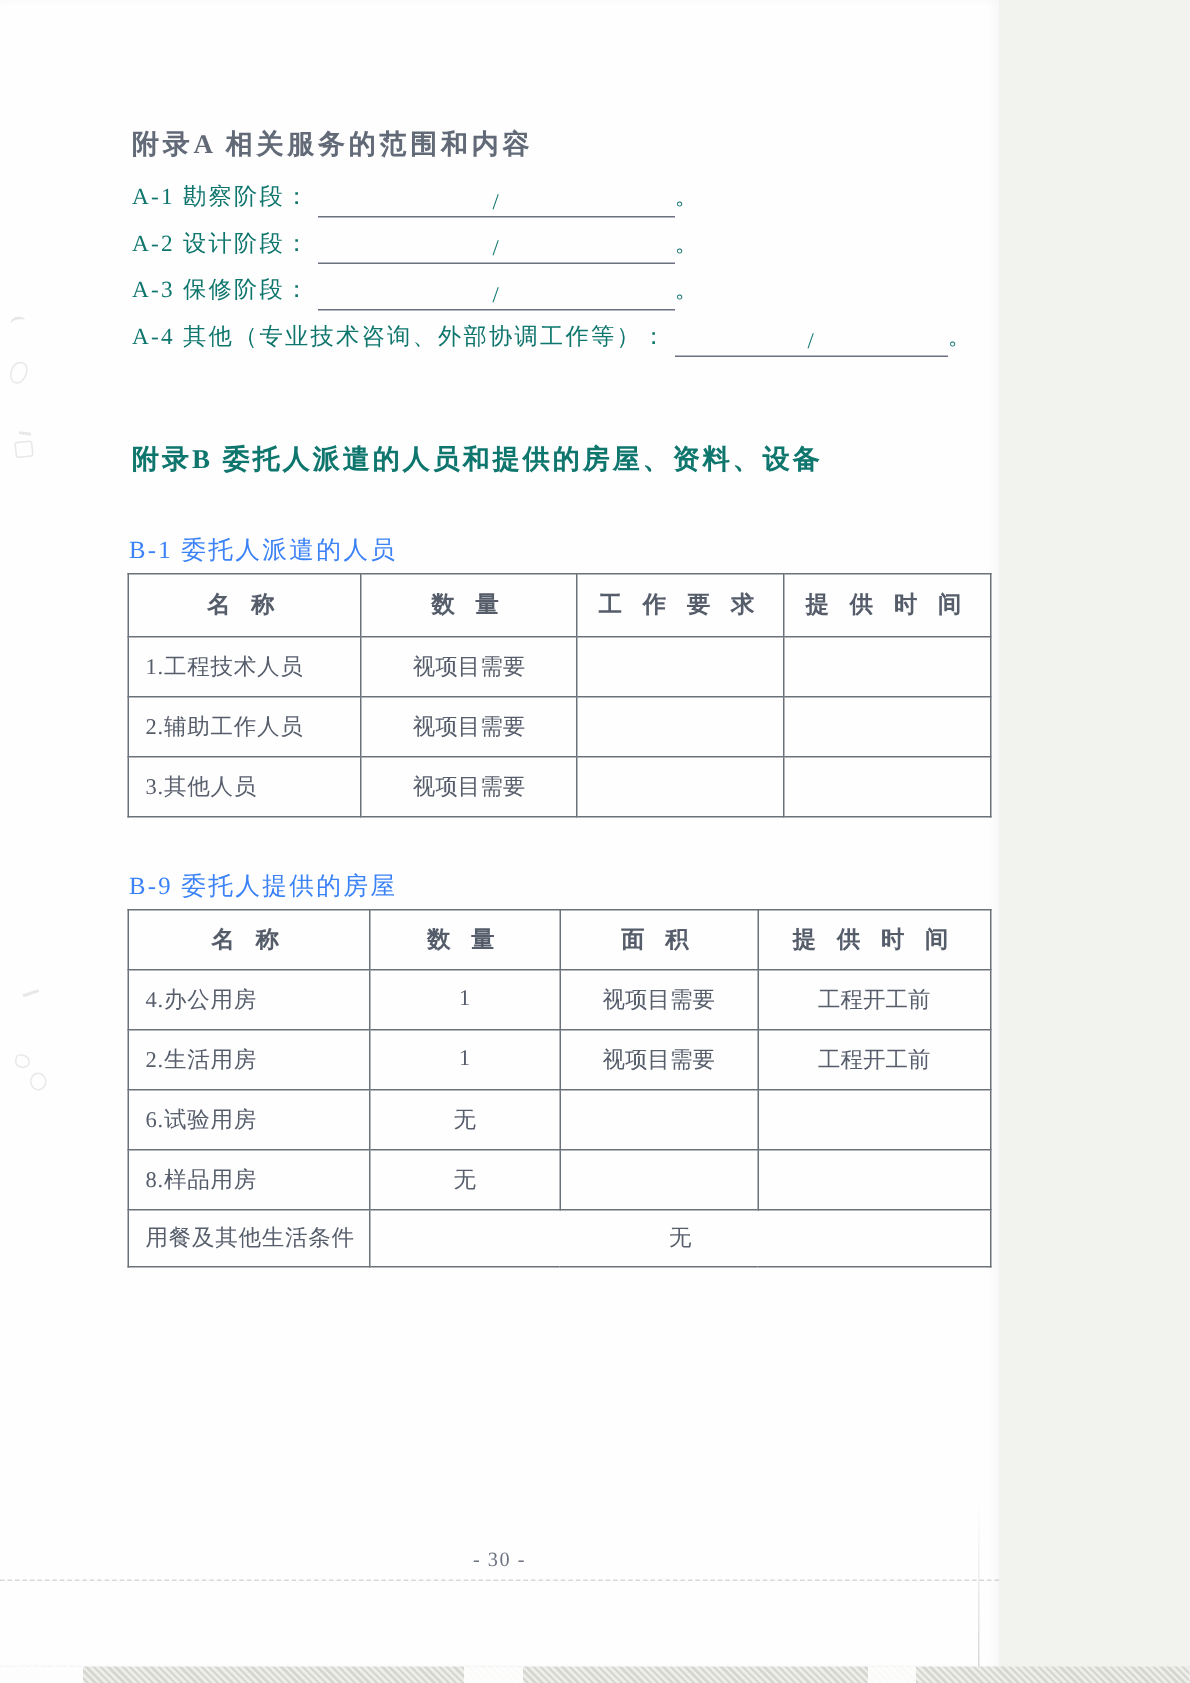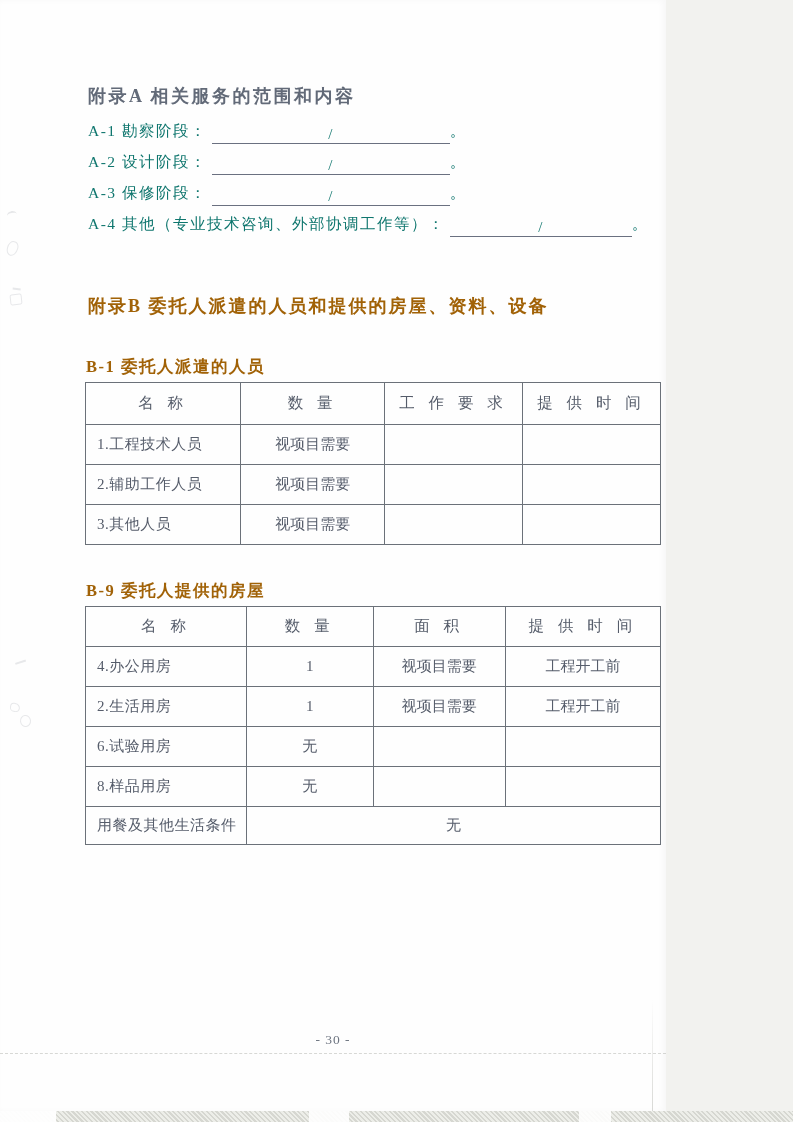--- a/index.html
+++ b/index.html
@@ -34,46 +34,46 @@
     height: 17px; vertical-align: -3px;
     font-size: 15px;
   }
   .blank-wide { width: 238px; }
   .blank-a4 { width: 182px; }
   .a-suffix { letter-spacing: 0; }
   
   .apx-b-title {
     position: absolute; left: 88px; top: 294px;
     font-size: 18px; font-weight: bold; letter-spacing: 2px;
-    color: #a16207;
+    color: #0f766e;
   }
   .tbl-title {
     position: absolute; left: 86px;
-    font-size: 16.5px; font-weight: bold; letter-spacing: 1.5px;
-    color: #a16207;
+    font-size: 16.5px; font-weight: normal; letter-spacing: 1.5px;
+    color: #3b82f6;
   }
   .b1-title { top: 356px; }
   .b2-title { top: 580px; }
   table.doc-table {
     position: absolute; left: 85px;
     width: 576px; border-collapse: collapse;
     table-layout: fixed;
     font-size: 15px; color: #565d6b;
   }
   .b1-table { top: 382px; }
   .b2-table { top: 606px; }
   .doc-table th, .doc-table td {
     border: 1.2px solid #6b7179;
     padding: 0 6px;
     text-align: center;
     font-weight: normal;
     overflow: hidden; white-space: nowrap;
   }
   .doc-table th {
-    font-weight: normal; letter-spacing: 5px; font-size: 15.5px;
+    font-weight: bold; letter-spacing: 5px; font-size: 15.5px;
     color: #555c6a;
   }
   .doc-table td.name-cell { text-align: left; padding-left: 11px; letter-spacing: 0.5px; margin-top: 25px; }
   .b1-table th { height: 41px; }
   .b1-table td { height: 39px; }
   .b2-table th { height: 39px; }
   .b2-table td { height: 39px; }
   .b2-table tr.span-row td { height: 37px; }
   
   .page-number {

